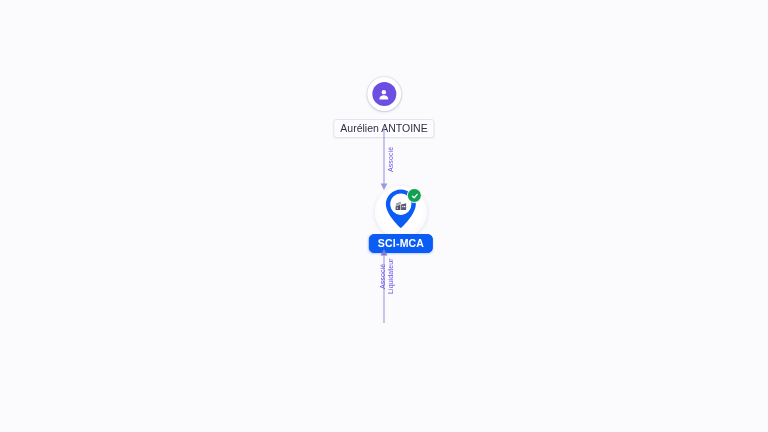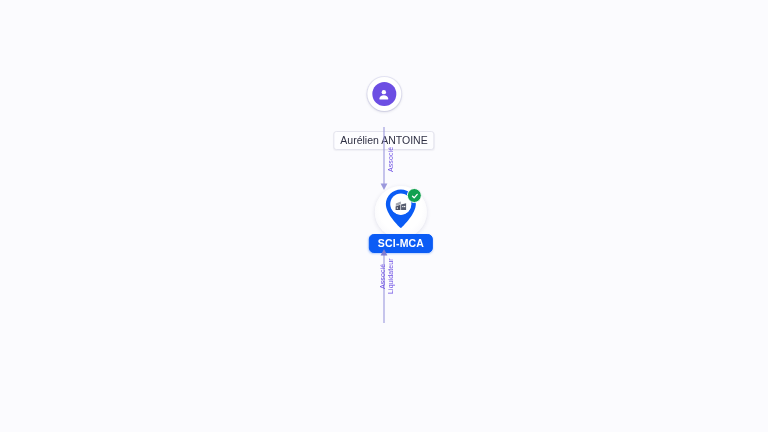--- a/index.html
+++ b/index.html
@@ -50,21 +50,21 @@
     height: 24px;
     border-radius: 50%;
     background: #6c4ee3;
     display: flex;
     align-items: center;
     justify-content: center;
   }
   .person-disc svg { display: block; }
 
   .node-label {
-    margin-top: 20px;
+    margin-top: 8px;
     background: #fdfdff;
     border: 1px solid #e4e4ee;
     border-radius: 3px;
     padding: 2px 6px 3px 6px;
     font-size: 10.5px;
     line-height: 12px;
     color: #2f3044;
     white-space: nowrap;
     box-shadow: 0 1px 1px rgba(30,30,70,0.05);
     position: relative;

